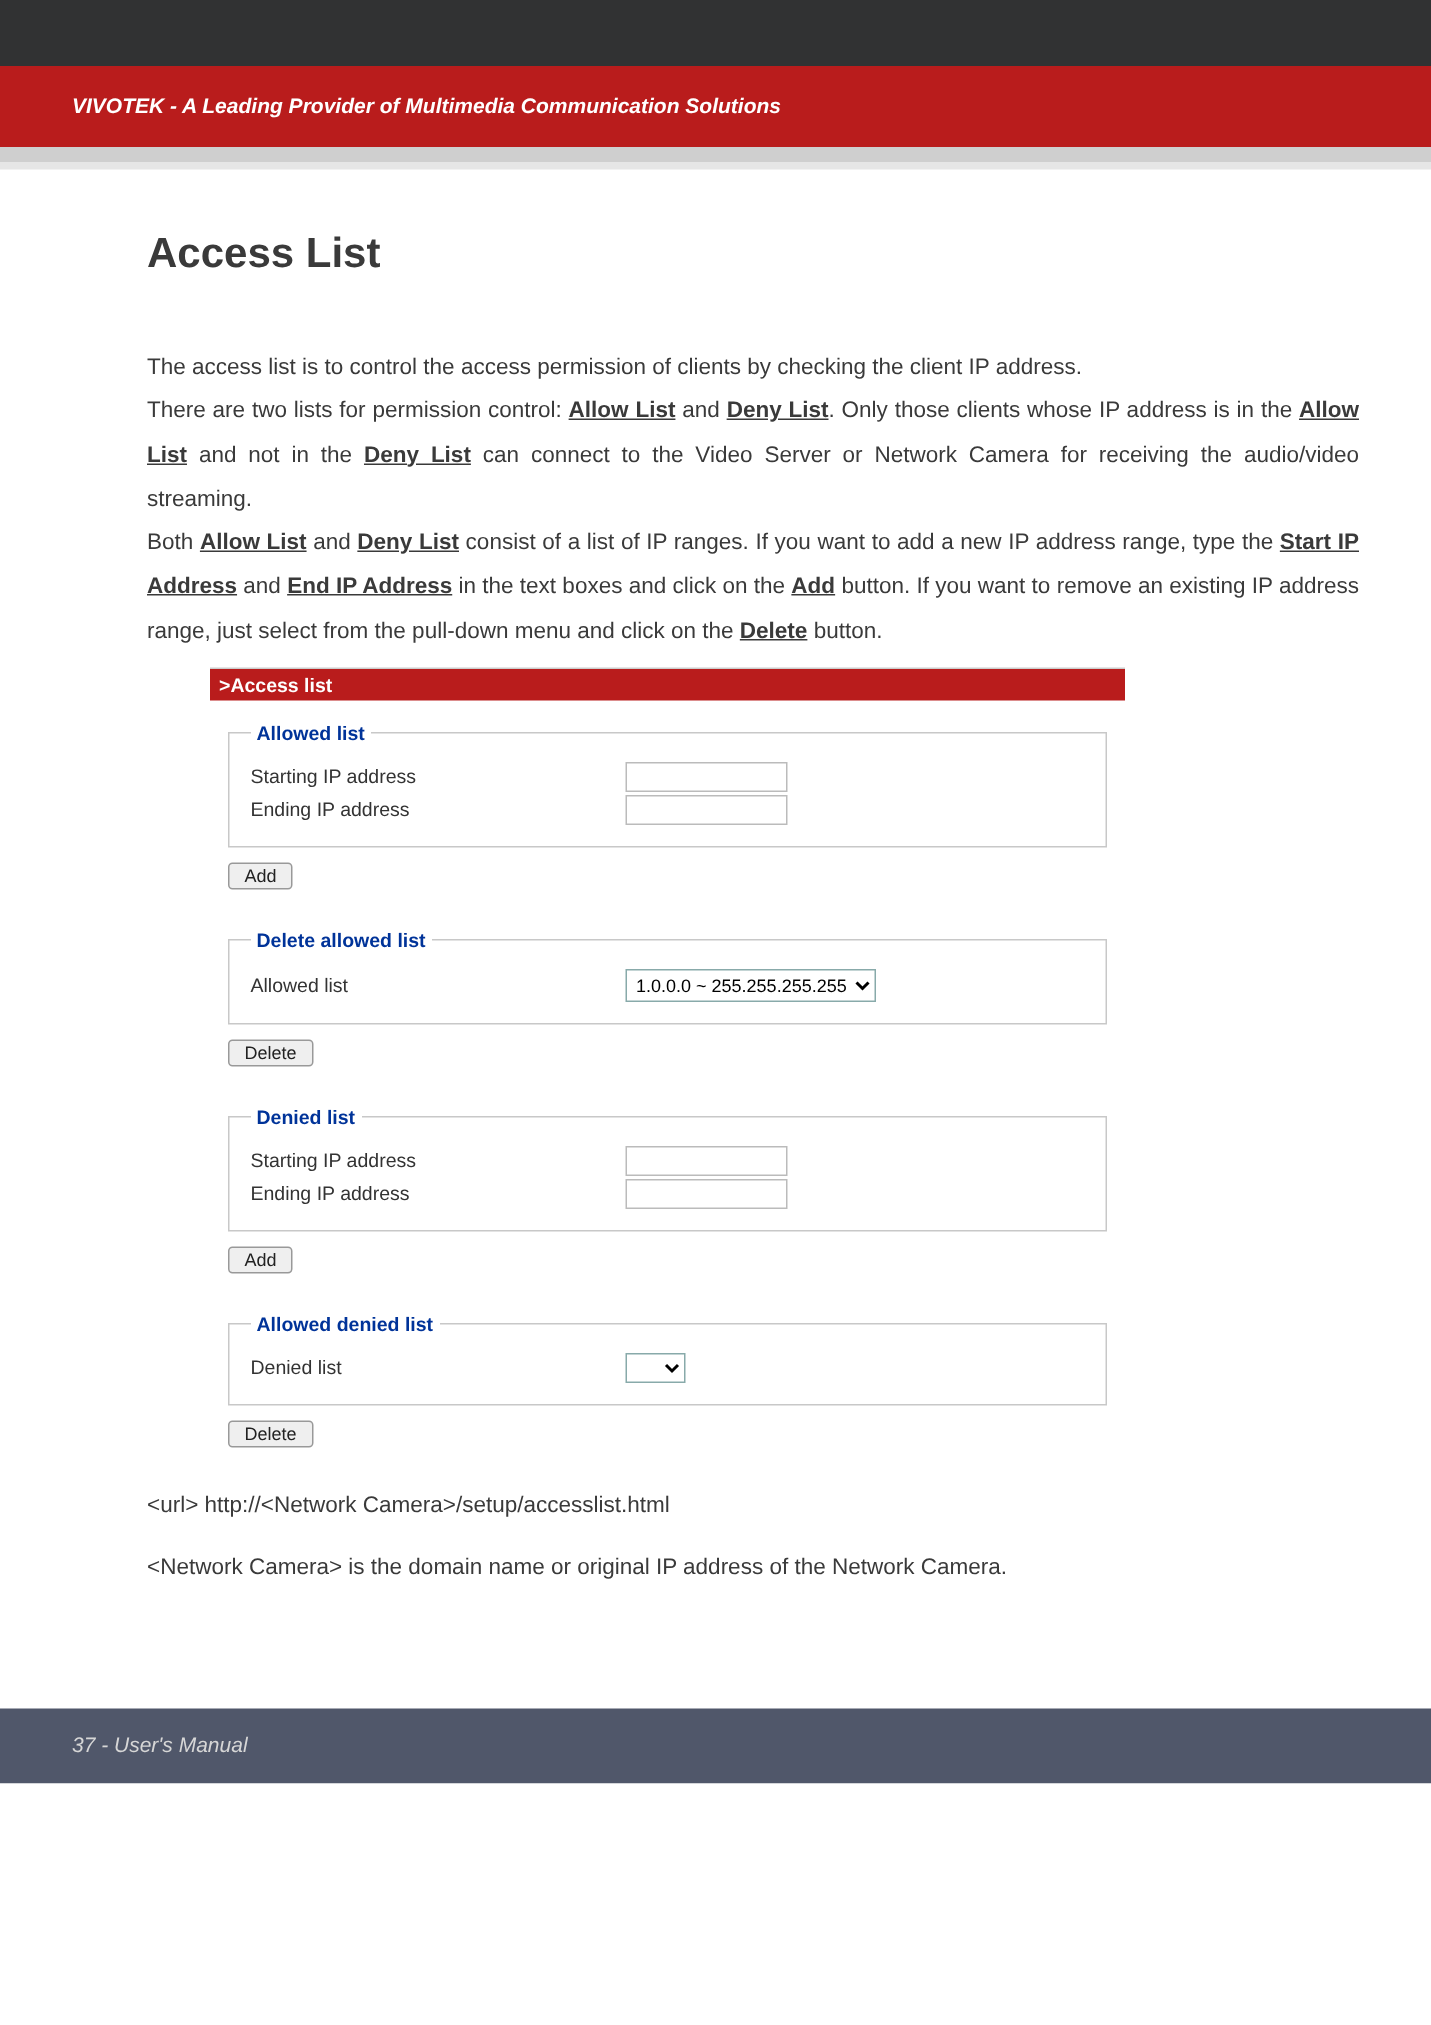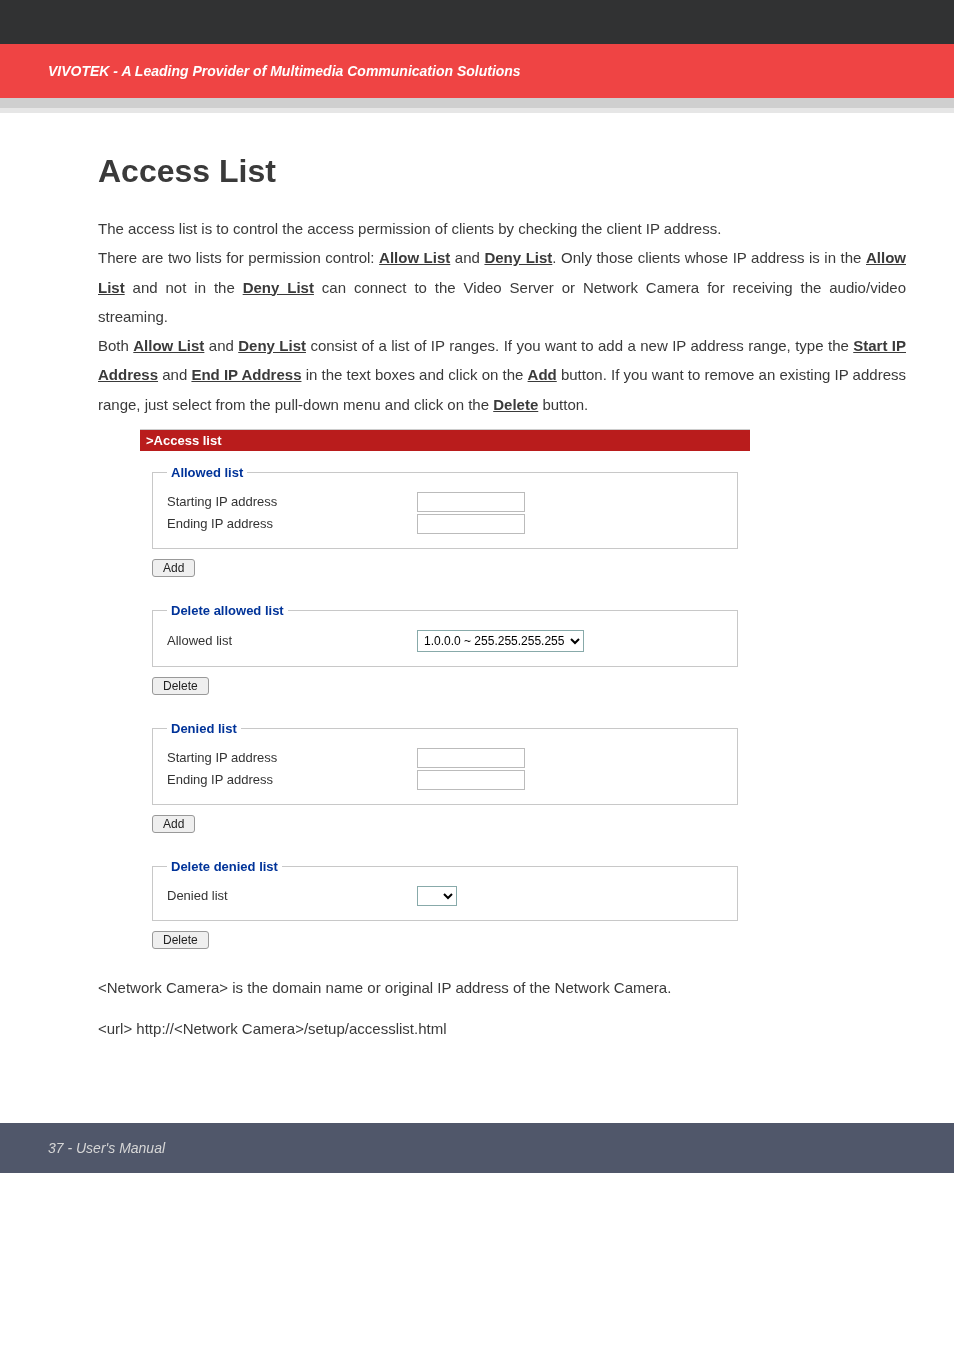--- a/index.html
+++ b/index.html
@@ -9,42 +9,42 @@
     width: 954px;
     margin: 0 auto;
     color: #3a3a3a;
   }
   .top-dark {
     background: #313233;
     height: 44px;
     width: 100%;
   }
   .header-bar {
-    background: #ef4444;
+    background: #b91c1c;
     padding: 18px 0 18px 48px;
     border-bottom: 10px solid #cfcfcf;
   }
   .header-bar .title {
     color: #fff;
     font-size: 14px;
     font-style: italic;
     font-weight: bold;
   }
   .sub-border {
     height: 5px;
     background: #e6e6e6;
   }
   .content {
     padding: 40px 48px 30px 98px;
   }
   .content h1 {
-    font-size: 32px;
-    font-weight: bold;
-    color: #3a3a3a;
-    margin-bottom: 24px;
+    font-size: 28px;
+    font-weight: bold;
+    color: #3a3a3a;
+    margin-bottom: 45px;
   }
   .content p {
     font-size: 15px;
     line-height: 1.95;
     color: #3a3a3a;
     text-align: justify;
   }
   .content p .b { font-weight: bold; text-decoration: underline; }
   .panel {
     margin: 10px 0 8px 42px;
@@ -181,30 +181,30 @@
         <input type="text" value="" style="">
       </div>
       <div class="field-row">
         <label>Ending IP address</label>
         <input type="text" value="" style="">
       </div>
     </fieldset>
     <button class="btn">Add</button>
 
     <fieldset>
-      <legend>Delete denied list</legend>
+      <legend>Allowed denied list</legend>
       <div class="field-row">
         <label>Denied list</label>
         <select class="empty">
           <option></option>
         </select>
       </div>
     </fieldset>
     <button class="btn">Delete</button>
   </div>
 
+  <div class="url-text">&lt;url&gt; http://&lt;Network Camera&gt;/setup/accesslist.html</div>
   <div class="url-text">&lt;Network Camera&gt; is the domain name or original IP address of the Network Camera.</div>
-  <div class="url-text">&lt;url&gt; http://&lt;Network Camera&gt;/setup/accesslist.html</div>
 </div>
 
 <div class="footer">
   <span class="footer-text">37 - User's Manual</span>
 </div>
 
 </body></html>

